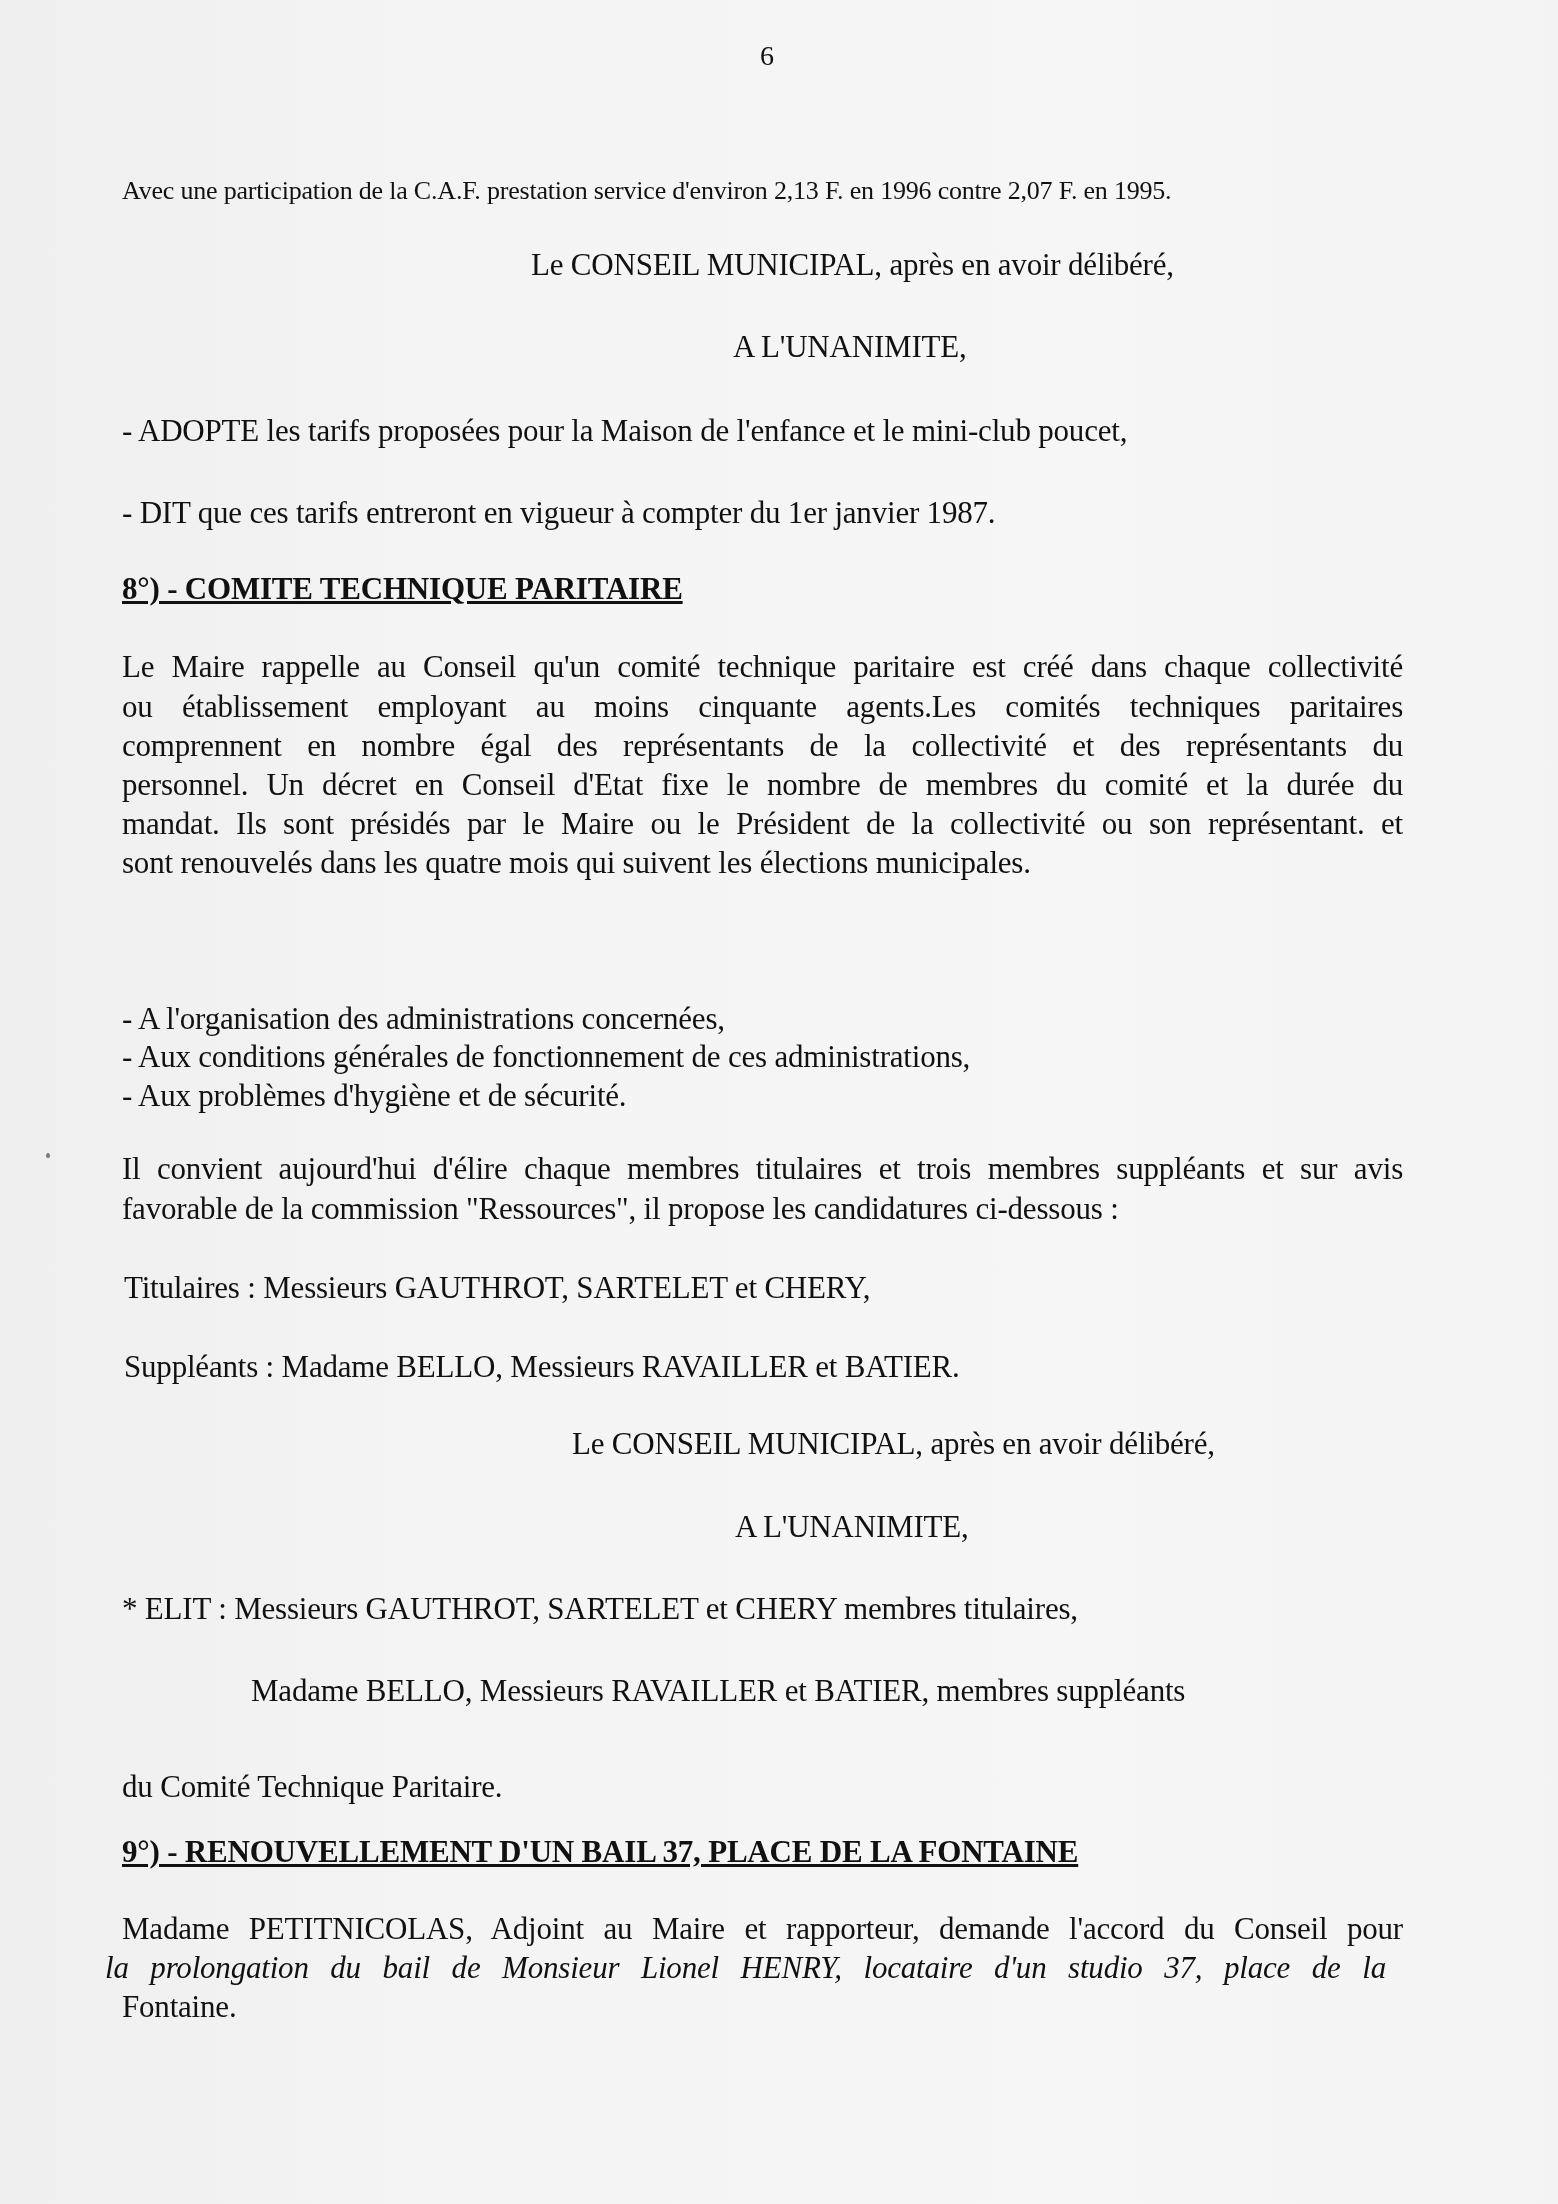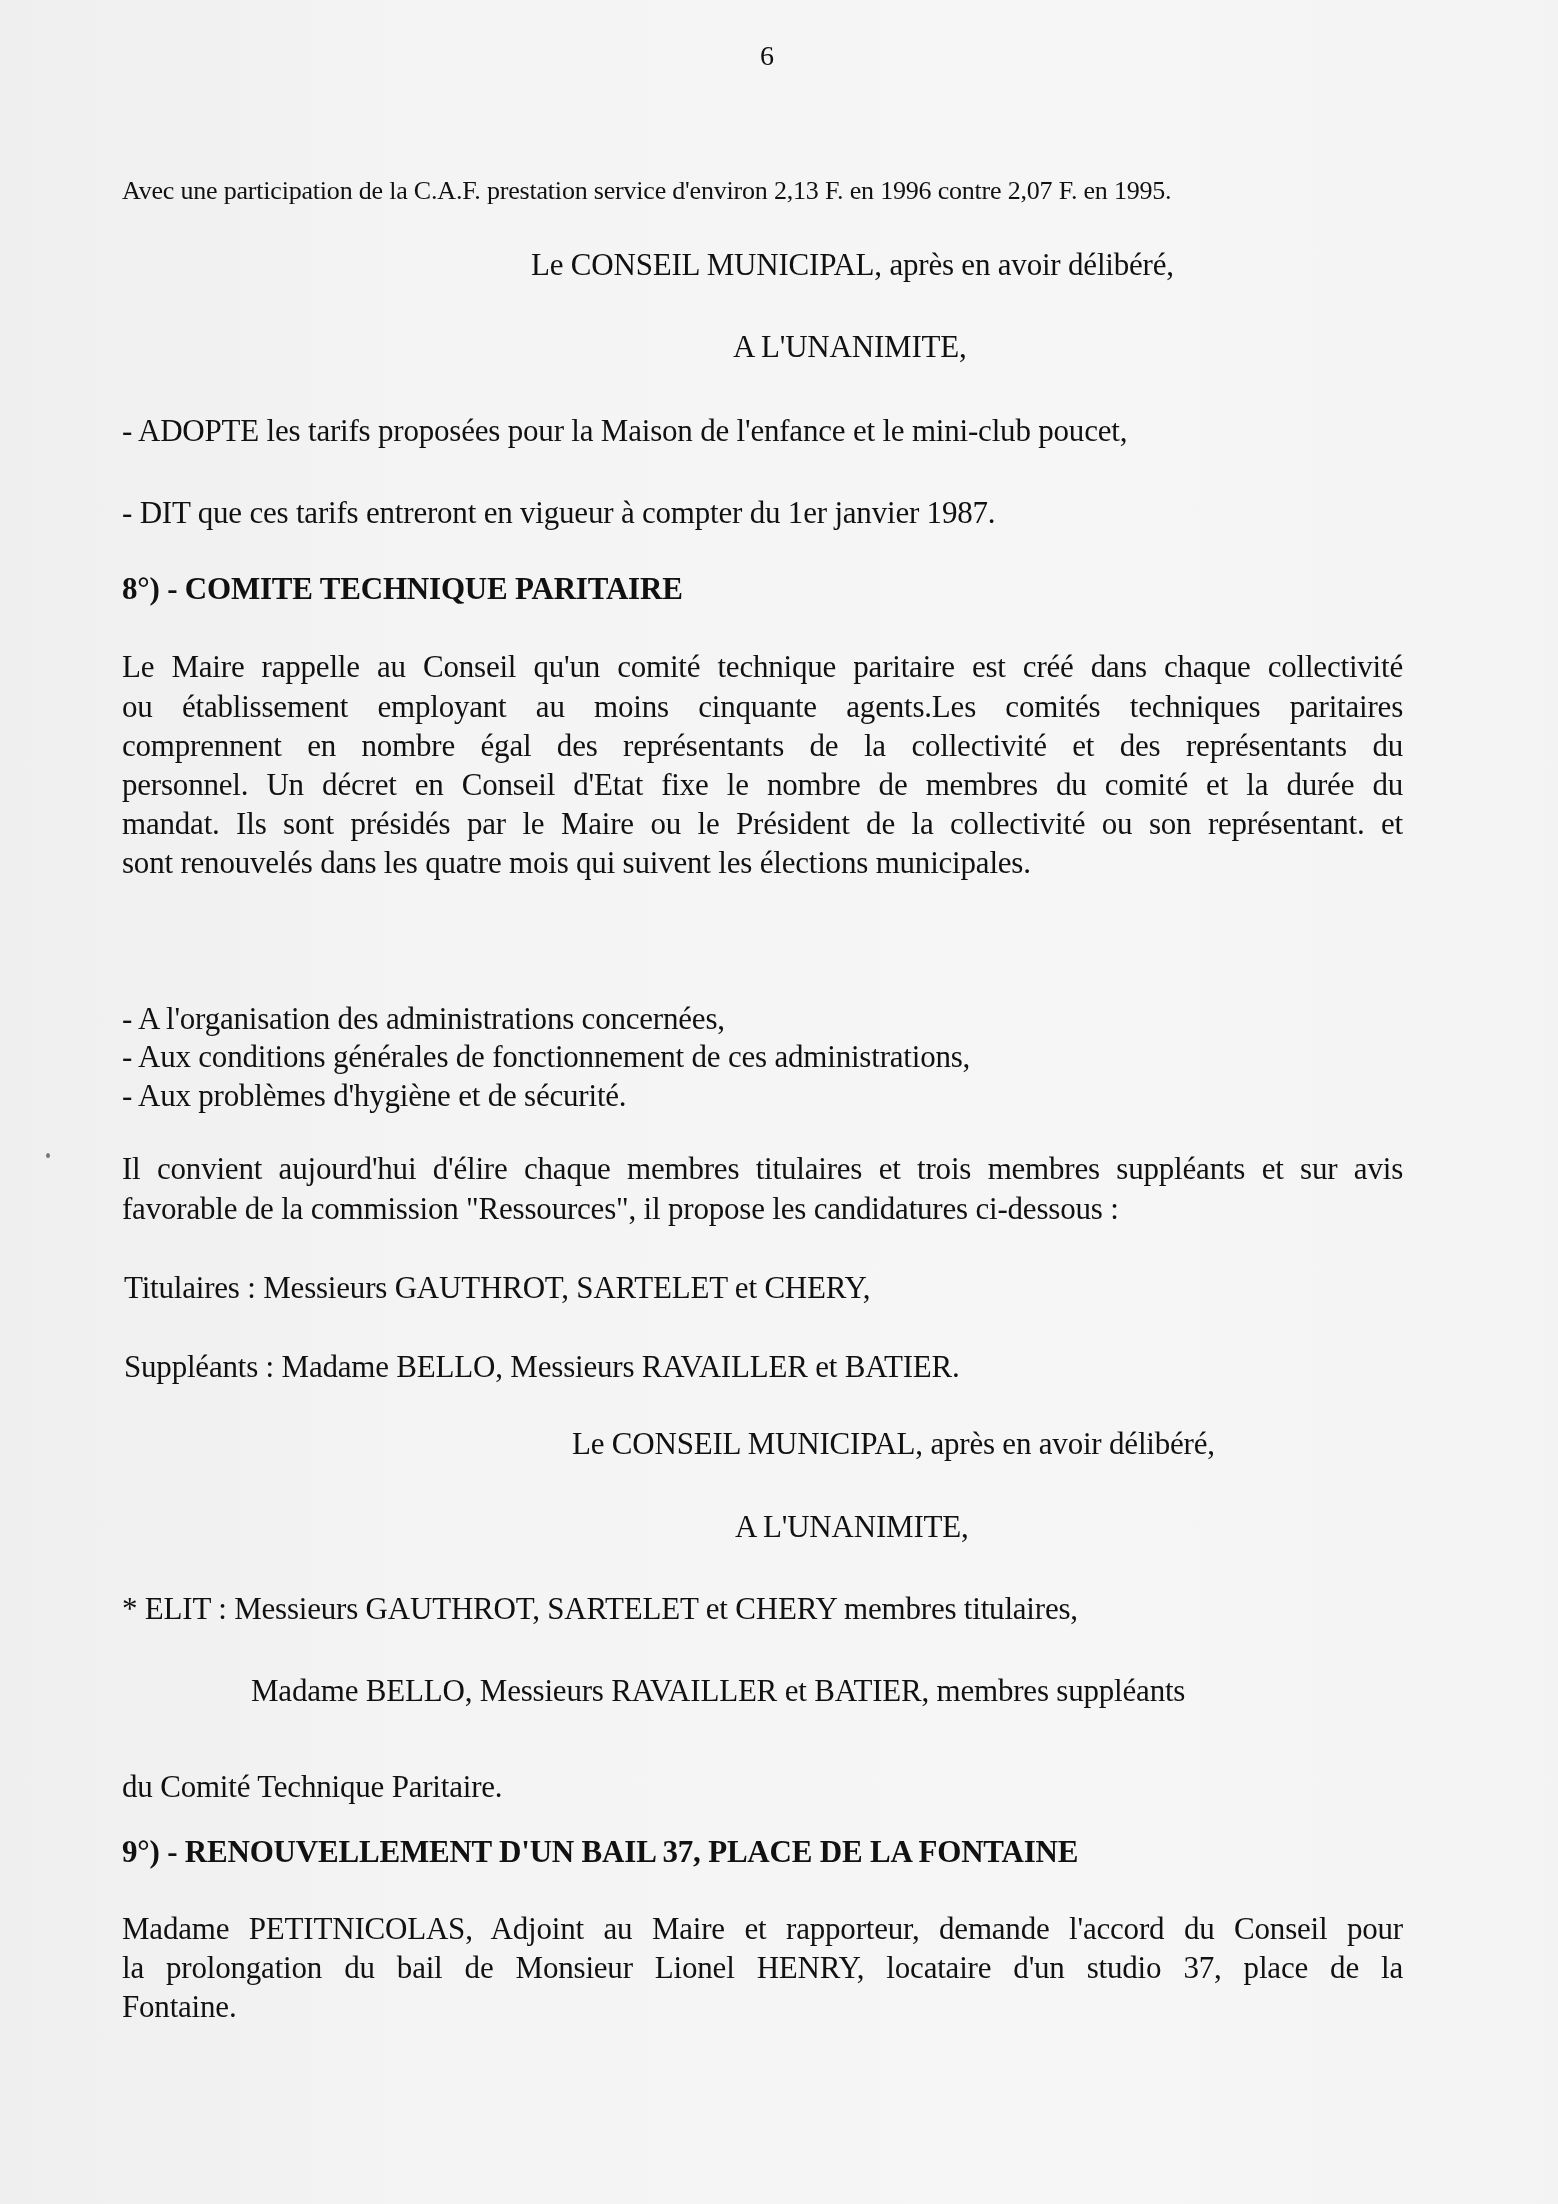--- a/index.html
+++ b/index.html
@@ -8,21 +8,21 @@
     background: #f3f3f3;
     font-family: "Liberation Serif", serif;
     color: #111;
     position: relative;
     overflow: hidden;
   }
   .page { position: absolute; left: 0; top: 0; width: 1558px; height: 2204px;
           background: linear-gradient(90deg, #efefef 0%, #f4f4f4 30%, #f6f6f6 70%, #f3f3f3 100%); }
   .ln { position: absolute; white-space: nowrap; font-size: 31px; line-height: 38px; letter-spacing: -0.2px; }
   .small { font-size: 26px; }
-  .bold { font-weight: bold; }
+  .bold { font-weight: bold; text-decoration: underline; }
   .just { text-align: justify; text-align-last: justify; white-space: normal; width: 1281px; }
   .pageno { position: absolute; left: 760px; top: 40px; font-size: 28px; }
   .speck { position: absolute; left: 46px; top: 1153px; width: 4px; height: 5px; border-radius: 50%; background: #777; }
 </style>
 </head>
 <body>
 
 <div class="page">
 
   <div class="pageno">6</div>
@@ -57,17 +57,17 @@
   <div class="ln" style="left:572px; top:1425px;">Le CONSEIL MUNICIPAL, après en avoir délibéré,</div>
   <div class="ln" style="left:735px; top:1508px;">A L'UNANIMITE,</div>
 
   <div class="ln" style="left:122px; top:1590px;">* ELIT : Messieurs GAUTHROT, SARTELET et CHERY membres titulaires,</div>
   <div class="ln" style="left:251px; top:1672px;">Madame BELLO, Messieurs RAVAILLER et BATIER, membres suppléants</div>
   <div class="ln" style="left:122px; top:1768px;">du Comité Technique Paritaire.</div>
 
   <div class="ln bold" style="left:122px; top:1833px;">9°) - RENOUVELLEMENT D'UN BAIL 37, PLACE DE LA FONTAINE</div>
 
   <div class="ln just" style="left:122px; top:1910px;">Madame PETITNICOLAS, Adjoint au Maire et rapporteur, demande l'accord du Conseil pour</div>
-  <div class="ln just" style="left:122px; top:1949px;">la prolongation du bail de Monsieur Lionel HENRY, locataire d'un studio 37, place de la</div>
+  <div class="ln just" style="left:105px; top:1949px;font-style:italic;">la prolongation du bail de Monsieur Lionel HENRY, locataire d'un studio 37, place de la</div>
   <div class="ln" style="left:122px; top:1988px;">Fontaine.</div>
 
   <div class="speck"></div>
 </div>
 
 </body></html>

